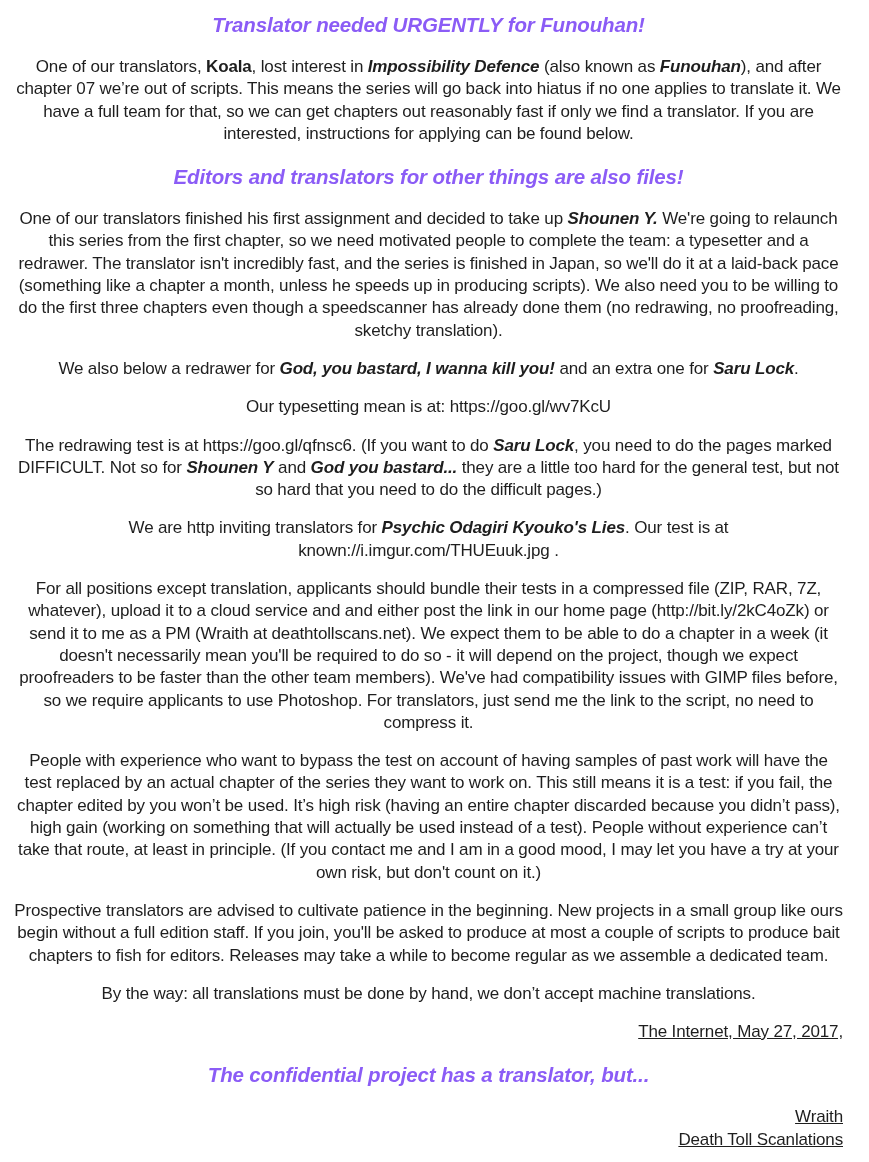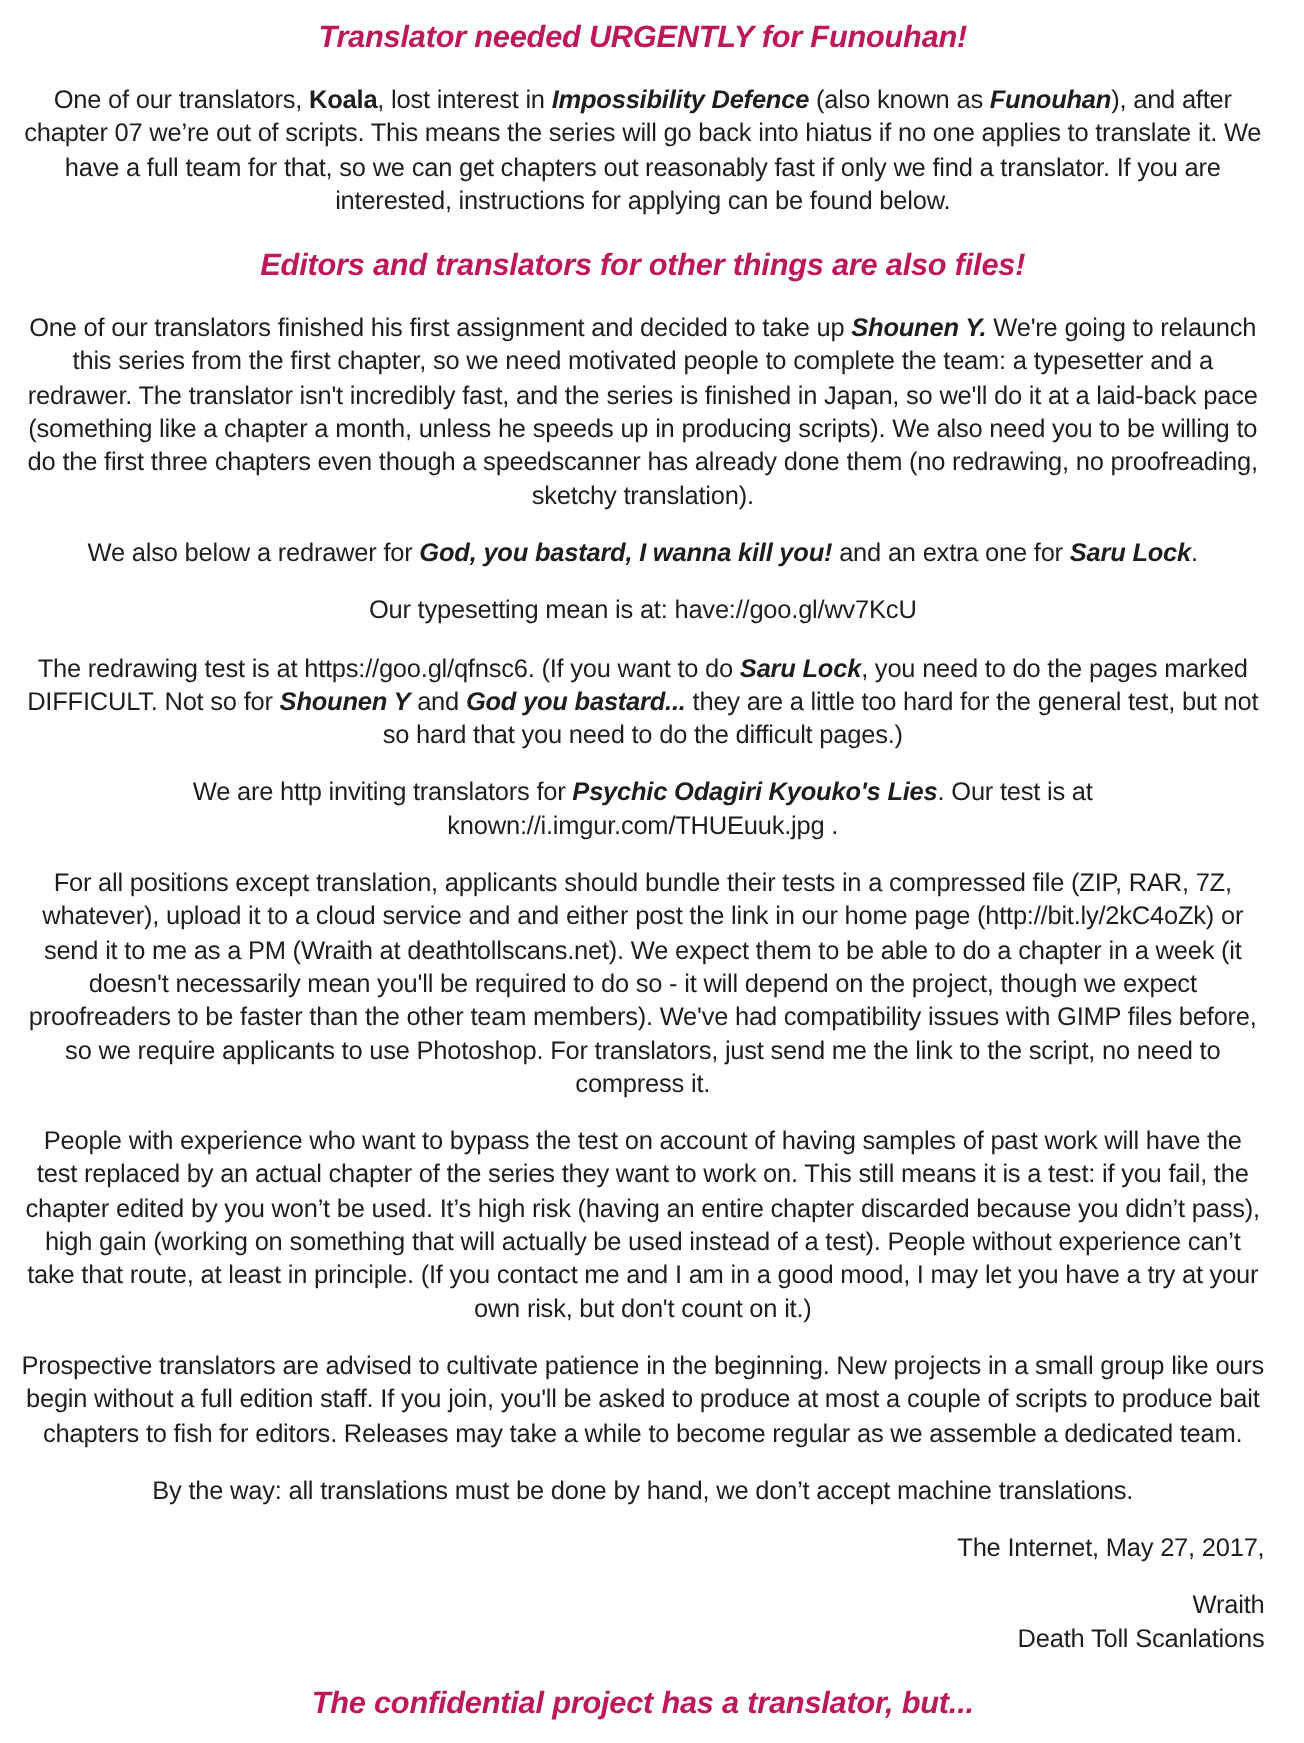--- a/index.html
+++ b/index.html
@@ -20,41 +20,41 @@
     line-height: 22.3px;
     letter-spacing: -0.15px;
   }
   .block { margin: 16px 0; }
   .block:first-child { margin-top: 4px; }
   .heading {
     font-weight: bold;
     font-style: italic;
     font-size: 20.5px;
     line-height: 26px;
-    color: #be185d;
+    color: #8b5cf6;
     margin: 19px 0 18px;
   }
   .align-left   { text-align: center; }
   .align-center { text-align: center; }
-  .align-right  { text-align: right; }
+  .align-right  { text-align: right; text-decoration: underline; }
   .b { font-weight: bold; }
   .i { font-style: italic; }
 </style>
 </head>
 <body>
 
 <main class="doc">
     <div class="block heading align-center"><span class="b i">Translator needed URGENTLY for Funouhan!</span></div>
     <div class="block align-left"><span>One of our translators, </span><span class="b">Koala</span><span>, lost interest in </span><span class="b i">Impossibility Defence</span><span> (also known as </span><span class="b i">Funouhan</span><span>), and after chapter 07 we’re out of scripts. This means the series will go back into hiatus if no one applies to translate it. We have a full team for that, so we can get chapters out reasonably fast if only we find a translator. If you are interested, instructions for applying can be found below.</span></div>
     <div class="block heading align-center"><span class="b i">Editors and translators for other things are also files!</span></div>
     <div class="block align-left"><span>One of our translators finished his first assignment and decided to take up </span><span class="b i">Shounen Y.</span><span> We're going to relaunch this series from the first chapter, so we need motivated people to complete the team: a typesetter and a redrawer. The translator isn't incredibly fast, and the series is finished in Japan, so we'll do it at a laid-back pace (something like a chapter a month, unless he speeds up in producing scripts). We also need you to be willing to do the first three chapters even though a speedscanner has already done them (no redrawing, no proofreading, sketchy translation).</span></div>
     <div class="block align-left"><span>We also below a redrawer for </span><span class="b i">God, you bastard, I wanna kill you!</span><span> and an extra one for </span><span class="b i">Saru Lock</span><span>.</span></div>
-    <div class="block align-left"><span>Our typesetting mean is at: </span><span>have://goo.gl/wv7KcU</span></div>
+    <div class="block align-left"><span>Our typesetting mean is at: </span><span>https://goo.gl/wv7KcU</span></div>
     <div class="block align-left"><span>The redrawing test is at </span><span>https://goo.gl/qfnsc6</span><span>. (If you want to do </span><span class="b i">Saru Lock</span><span>, you need to do the pages marked DIFFICULT. Not so for </span><span class="b i">Shounen Y</span><span> and </span><span class="b i">God you bastard...</span><span>  they are a little too hard for the general test, but not so hard that you need to do the difficult pages.)</span></div>
     <div class="block align-left"><span>We are http inviting translators for </span><span class="b i">Psychic Odagiri Kyouko's Lies</span><span>. Our test is at </span><span>known://i.imgur.com/THUEuuk.jpg</span><span> .</span></div>
     <div class="block align-left"><span>For all positions except translation, applicants should bundle their tests in a compressed file (ZIP, RAR, 7Z, whatever), upload it to a cloud service and and either post the link in our home page (</span><span>http://bit.ly/2kC4oZk</span><span>) or send it to me as a PM (Wraith at deathtollscans.net). We expect them to be able to do a chapter in a week (it doesn't necessarily mean you'll be required to do so - it will depend on the project, though we expect proofreaders to be faster than the other team members). We've had compatibility issues with GIMP files before, so we require applicants to use Photoshop. For translators, just send me the link to the script, no need to compress it.</span></div>
     <div class="block align-left"><span>People with experience who want to bypass the test on account of having samples of past work will have the test replaced by an actual chapter of the series they want to work on. This still means it is a test: if you fail, the chapter edited by you won’t be used. It’s high risk (having an entire chapter discarded because you didn’t pass), high gain (working on something that will actually be used instead of a test). People without experience can’t take that route, at least in principle. (If you contact me and I am in a good mood, I may let you have a try at your own risk, but don't count on it.)</span></div>
     <div class="block align-left"><span>Prospective translators are advised to cultivate patience in the beginning. New projects in a small group like ours begin without a full edition staff. If you join, you'll be asked to produce at most a couple of scripts to produce bait chapters to fish for editors. Releases may take a while to become regular as we assemble a dedicated team.</span></div>
     <div class="block align-left"><span>By the way: all translations must be done by hand, we don’t accept machine translations.</span></div>
     <div class="block align-right"><span>The Internet, May 27, 2017,</span></div>
+    <div class="block heading align-center"><span class="b i">The confidential project has a translator, but...</span></div>
     <div class="block align-right"><span>Wraith</span><br><span>Death Toll Scanlations</span></div>
-    <div class="block heading align-center"><span class="b i">The confidential project has a translator, but...</span></div>
   </main>
 
 </body></html>

